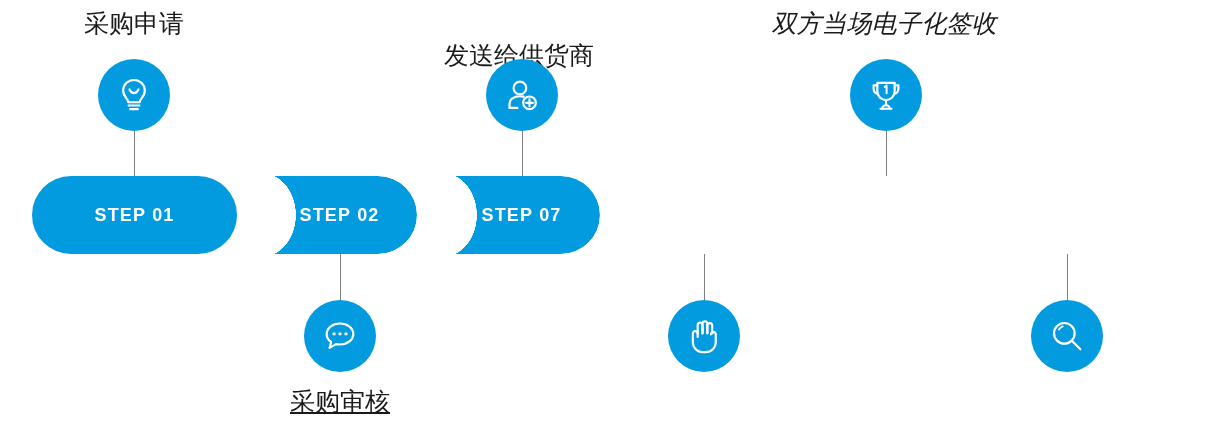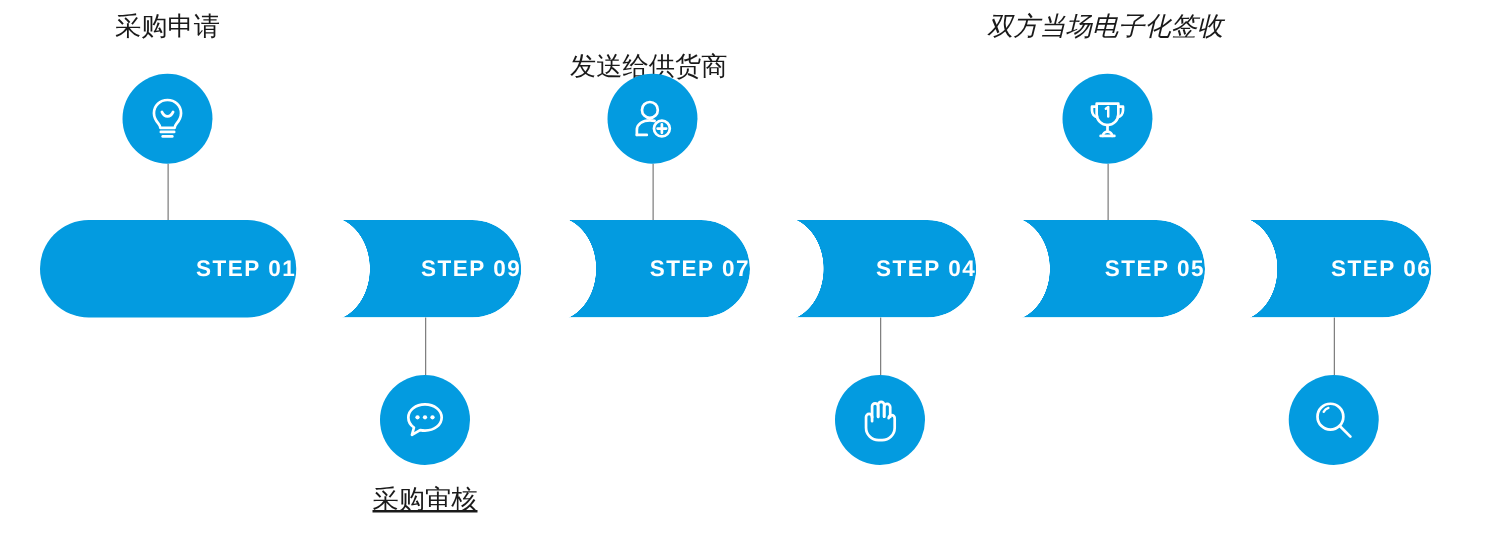--- a/index.html
+++ b/index.html
@@ -17,21 +17,21 @@
     height: 428px;
     background: #ffffff;
     overflow: hidden;
   }
 
   
   .caption {
     position: absolute;
     text-align: left;
     color: #1a1a1a;
-    font-size: 21px;
+    font-size: 25px;
     line-height: 1.1;
     font-family: "Liberation Sans", "DejaVu Sans", sans-serif;
     white-space: nowrap;
     transform: translateX(-50%);
   }
   .caption.top  { top: 10px; }
   .caption.bottom { top: 388px; }
 
   
   .connector {
@@ -57,21 +57,21 @@
     display: block;
   }
 
   
   .step {
     position: absolute;
     top: 176px;
     height: 78px;
     display: flex;
     align-items: center;
-    justify-content: flex-end;
+    justify-content: center;
   }
   .step .shape {
     position: absolute;
     inset: 0;
     background: #039BE0;
   }
   
   .step.pill .shape {
     border-radius: 39px;
   }
@@ -121,21 +121,21 @@
         <svg width="40" height="40" viewBox="0 0 48 48" fill="none" stroke="#ffffff" stroke-width="2.6" stroke-linecap="round" stroke-linejoin="round">
       <path d="M24 9c9 0 16 5.6 16 12.6S33 34.2 24 34.2c-1.6 0-3.2-.2-4.7-.5l-7.8 4.6 1.9-7.1C10 28.9 8 25.5 8 21.6 8 14.6 15 9 24 9z"></path>
       <circle cx="16.8" cy="21.4" r="2.05" fill="#ffffff" stroke="none"></circle>
       <circle cx="24" cy="21.4" r="2.05" fill="#ffffff" stroke="none"></circle>
       <circle cx="31.2" cy="21.4" r="2.05" fill="#ffffff" stroke="none"></circle>
     </svg>
       </span>
     </div>
     <div class="step notch" style="left: 262px; width: 155px;">
       <div class="shape" style="background: rgb(3, 155, 224);"></div>
-      <div class="label" style="color: rgb(255, 255, 255);">STEP 09</div>
+      <div class="label" style="color: rgb(255, 255, 255);">STEP 02</div>
     </div>
     <div class="caption top" style="left: 519px; margin-top: 32px;">发送给供货商</div>
     <div class="connector" style="left: 522px; top: 131px; height: 45px; background: rgb(128, 128, 128);"></div>
     <div class="icon-circle" style="left: 522px; top: 59px; background: rgb(3, 155, 224);">
       <span>
         <svg width="40" height="40" viewBox="0 0 48 48" fill="none" stroke="#ffffff" stroke-width="2.6" stroke-linecap="round" stroke-linejoin="round">
       <circle cx="21.5" cy="15.5" r="7.6"></circle>
       <path d="M9 39.5v-4.8c0-5.4 5.2-9.2 12.5-9.2 1.6 0 3.1.2 4.5.5"></path>
       <path d="M9 39.5h9.5"></path>
       <circle cx="33" cy="33.4" r="7.6"></circle>
@@ -151,50 +151,38 @@
     <div class="icon-circle" style="left: 704px; top: 300px; background: rgb(3, 155, 224);">
       <span>
         <svg width="40" height="40" viewBox="0 0 48 48" fill="none" stroke="#ffffff" stroke-width="2.6" stroke-linecap="round" stroke-linejoin="round">
       <path d="M16.4 25.2v-4.1c0-1.6-1.3-2.9-2.9-2.9s-2.9 1.3-2.9 2.9v10.3c0 6.6 5.4 12 12 12h3.5c6.6 0 12-5.4 12-12v-9.2c0-1.6-1.3-2.9-2.9-2.9s-2.9 1.3-2.9 2.9"></path>
       <path d="M16.4 21.6V10.9c0-1.6 1.3-2.9 2.9-2.9s2.9 1.3 2.9 2.9v10.1"></path>
       <path d="M22.2 20.9V9.4c0-1.6 1.3-2.9 2.9-2.9s2.9 1.3 2.9 2.9v11.4"></path>
       <path d="M28 20.8V11.5c0-1.6 1.3-2.9 2.9-2.9s2.9 1.3 2.9 2.9v9.5"></path>
     </svg>
       </span>
     </div>
-    <div class="step notch" style="left: 625px; width: 156px;">
-      <div class="shape" style="background: rgb(3, 155, 224);"></div>
-      <div class="label" style="color: rgb(255, 255, 255);">STEP 04</div>
-    </div>
     <div class="caption top" style="left: 884px; font-style: italic;">双方当场电子化签收</div>
     <div class="connector" style="left: 886px; top: 131px; height: 45px; background: rgb(128, 128, 128);"></div>
     <div class="icon-circle" style="left: 886px; top: 59px; background: rgb(3, 155, 224);">
       <span>
         <svg width="40" height="40" viewBox="0 0 48 48" fill="none" stroke="#ffffff" stroke-width="2.6" stroke-linecap="round" stroke-linejoin="round">
       <path d="M13.6 9.5h20.8v10.2c0 5.7-4.7 10.4-10.4 10.4S13.6 25.4 13.6 19.7V9.5z"></path>
       <path d="M13.6 12.4H9.1v3.4c0 3.6 2.2 6.2 4.9 6.6"></path>
       <path d="M34.4 12.4h4.5v3.4c0 3.6-2.2 6.2-4.9 6.6"></path>
       <path d="M24 30.1v6.2"></path>
       <path d="M17.4 40.5h13.2"></path>
       <path d="M19.6 40.5c0-2.3 1.9-4.2 4.4-4.2s4.4 1.9 4.4 4.2"></path>
       <path d="M22.4 14.4l2.3-1.7v9.1" stroke-width="2.4"></path>
     </svg>
       </span>
     </div>
-    <div class="step notch" style="left: 806px; width: 158px;">
-      <div class="shape" style="background: rgb(3, 155, 224);"></div>
-      <div class="label" style="color: rgb(255, 255, 255);">STEP 05</div>
-    </div>
     <div class="connector" style="left: 1067px; top: 254px; height: 46px; background: rgb(128, 128, 128);"></div>
     <div class="icon-circle" style="left: 1067px; top: 300px; background: rgb(3, 155, 224);">
       <span>
         <svg width="40" height="40" viewBox="0 0 48 48" fill="none" stroke="#ffffff" stroke-width="2.6" stroke-linecap="round" stroke-linejoin="round">
       <circle cx="20.8" cy="20.8" r="12.4"></circle>
       <path d="M29.8 29.8L40 40"></path>
       <path d="M14.3 16.2a8.4 8.4 0 0 1 4.6-3.8" stroke-width="2.2"></path>
     </svg>
       </span>
     </div>
-    <div class="step notch" style="left: 988px; width: 157px;">
-      <div class="shape" style="background: rgb(3, 155, 224);"></div>
-      <div class="label" style="color: rgb(255, 255, 255);">STEP 06</div>
-    </div>
   </div>
 
 </body></html>

